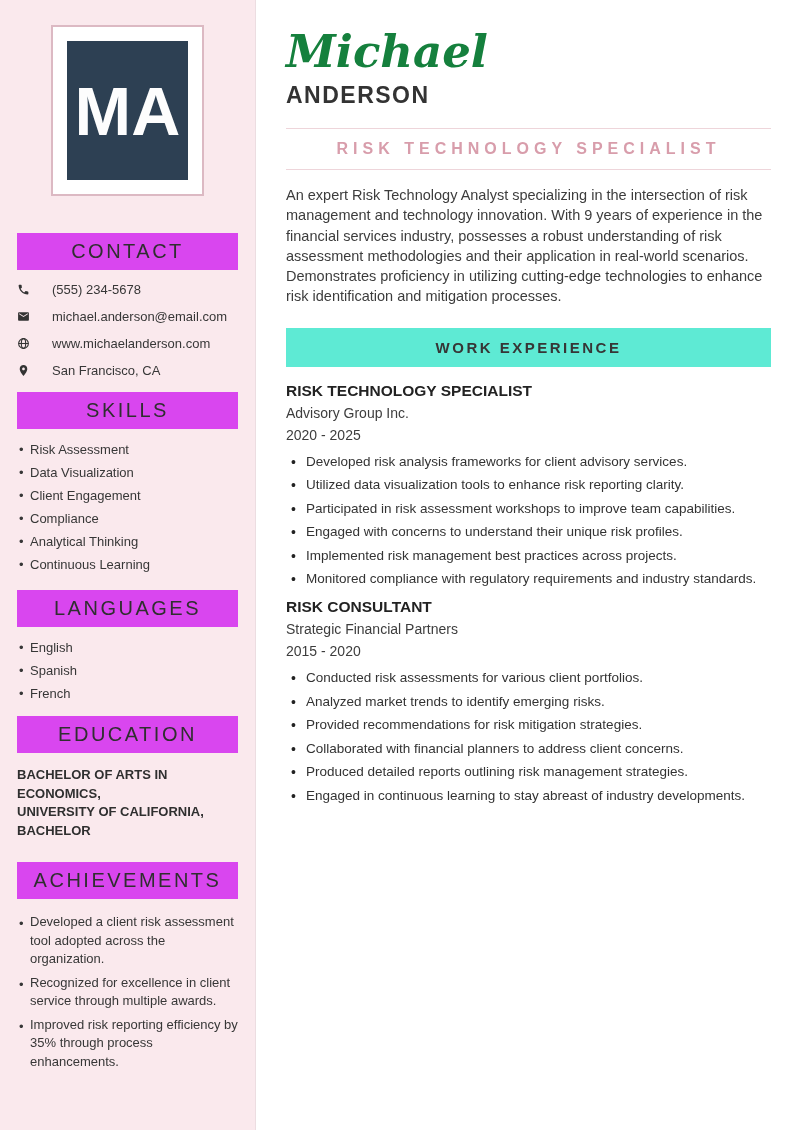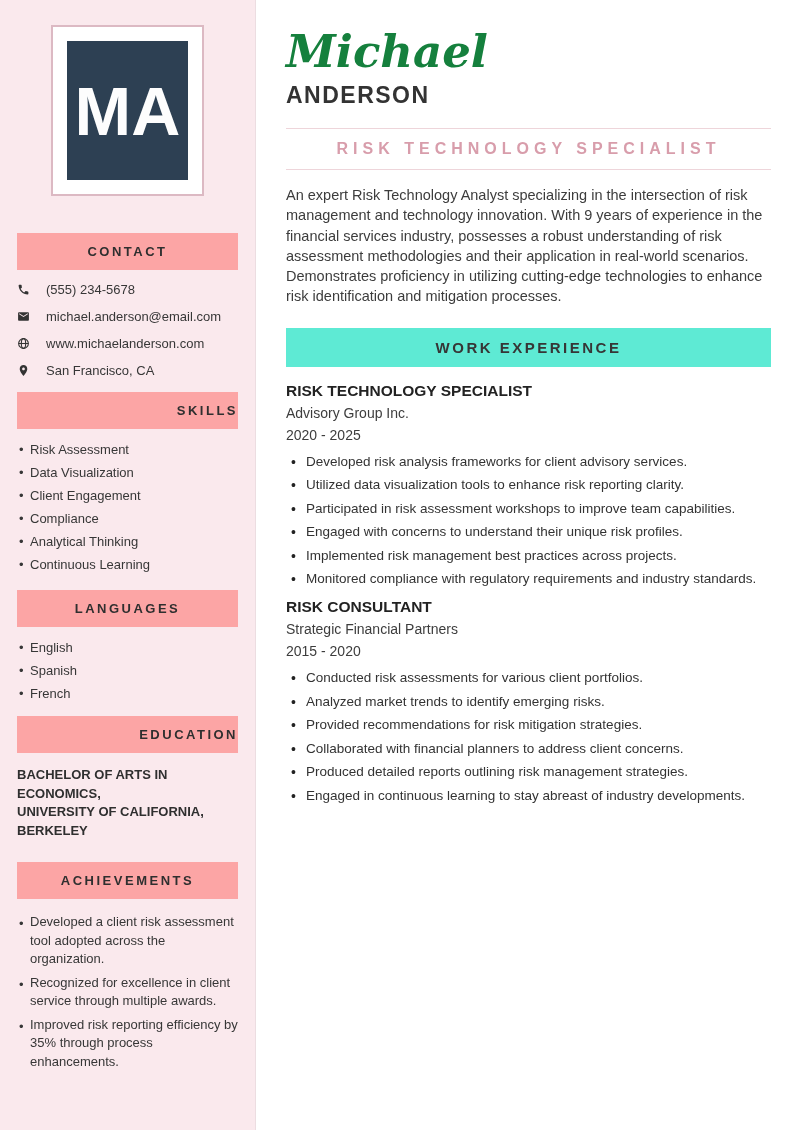--- a/index.html
+++ b/index.html
@@ -29,32 +29,32 @@
   .monogram-box {
     width: 100%; height: 100%;
     background: #2d4053;
     color: #fdfdfd;
     display: flex; align-items: center; justify-content: center;
     font-size: 68px; font-weight: bold; letter-spacing: 0;
   }
   .side-h {
     margin-top: 37px;
     height: 37px; line-height: 37px;
-    background: #fca5a5;
+    background: #d946ef;
     text-align: center;
-    font-size: 13px; font-weight: bold; letter-spacing: 2.5px;
+    font-size: 20px; font-weight: normal; letter-spacing: 2.5px;
     color: #2f2f2f;
   }
-  .side-h.tight { margin-top: 15px; text-align: right; }
+  .side-h.tight { margin-top: 15px; }
   .side-h.gap18 { margin-top: 18px; }
   .side-h.gap22 { margin-top: 22px; }
 
   .contact-list { margin-top: 12px; }
   .contact-row {
-    display: flex; align-items: center; gap: 16px;
+    display: flex; align-items: center; gap: 22px;
     height: 14px; margin-bottom: 13px;
     font-size: 13px; color: #373737;
   }
   .cicon { width: 13px; height: 13px; display: inline-flex; flex: none; }
   .cicon svg { width: 13px; height: 13px; }
 
   ul.side-list { list-style: none; margin-top: 14px; }
   ul.side-list li {
     position: relative; padding-left: 13px;
     font-size: 13px; line-height: 14px;
@@ -190,21 +190,21 @@
     <li>English</li>
         <li>Spanish</li>
         <li>French</li>
       </ul>
 
     <div class="side-h tight">EDUCATION</div>
     <div class="edu-lines">
 
     <div>BACHELOR OF ARTS IN ECONOMICS,</div>
         <div>UNIVERSITY OF CALIFORNIA,</div>
-        <div>BERKELEY</div>
+        <div>BACHELOR</div>
       </div>
 
     <div class="side-h gap22">ACHIEVEMENTS</div>
     <ul class="side-list loose">
 
     <li>Developed a client risk assessment tool adopted across the organization.</li>
         <li>Recognized for excellence in client service through multiple awards.</li>
         <li>Improved risk reporting efficiency by 35% through process enhancements.</li>
       </ul>
 

